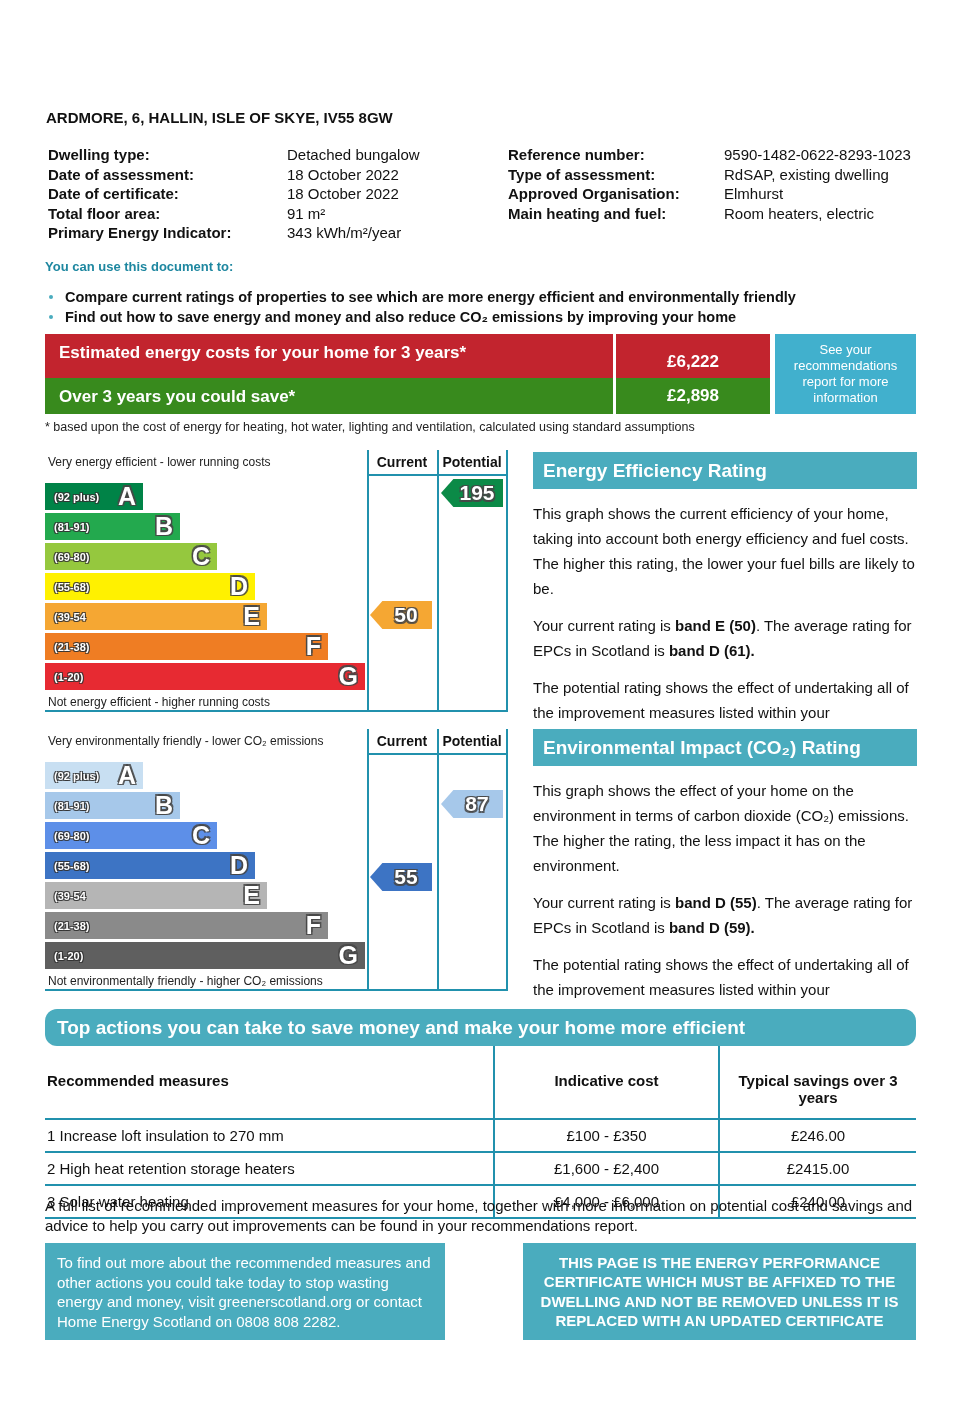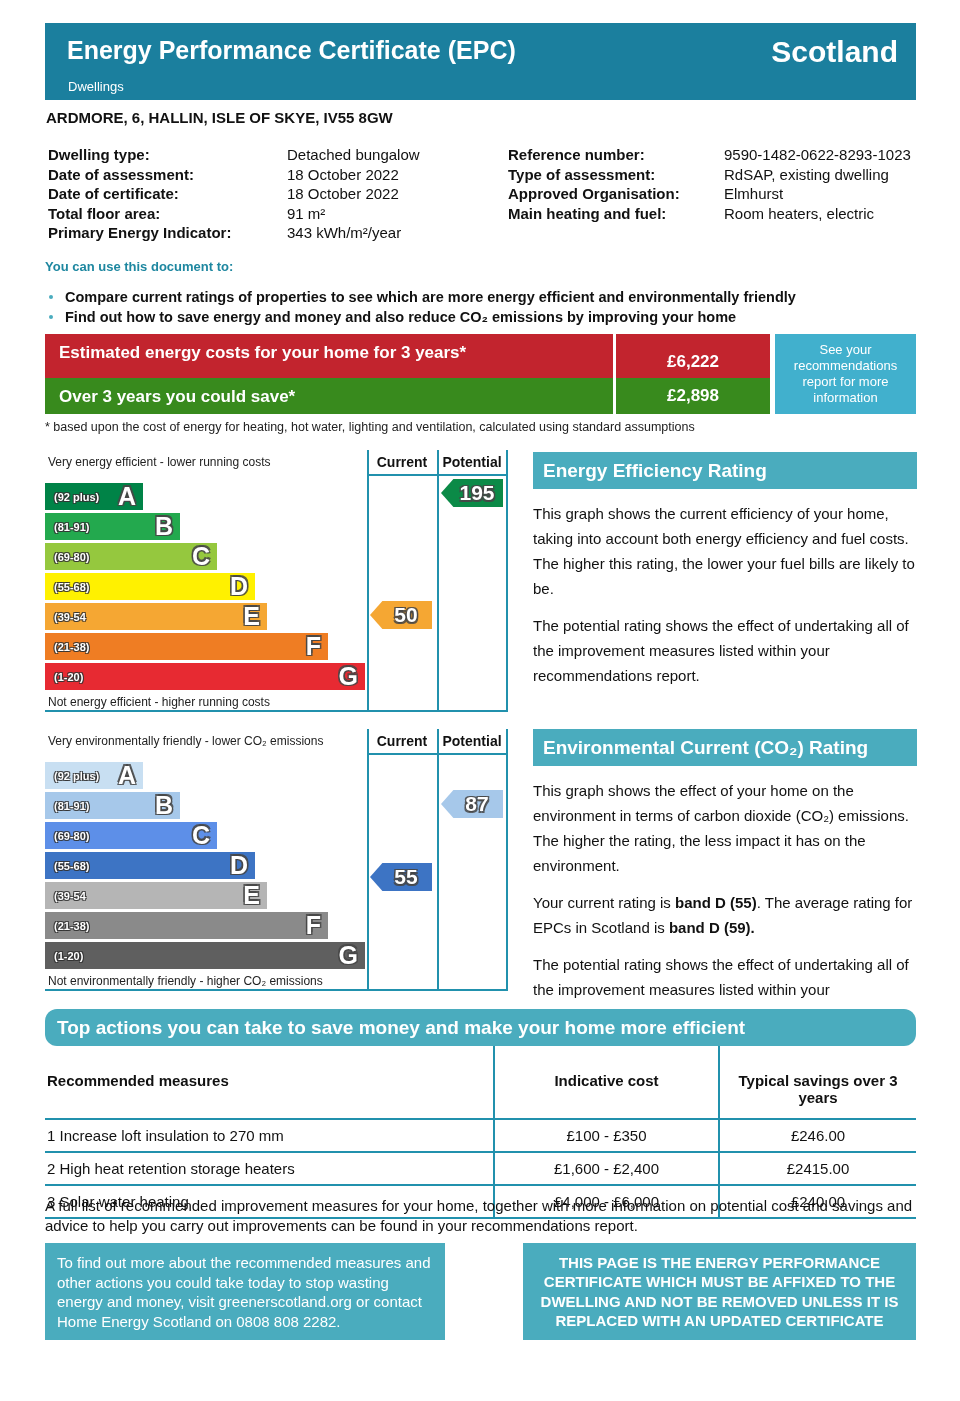--- a/index.html
+++ b/index.html
@@ -76,25 +76,20 @@
 
   
   .foot-left { position:absolute; left:45px; top:1243px; width:400px; height:97px; background:#4aacbe; color:#fff; font-size:15px; line-height:19.5px; padding:10px 12px; }
   .foot-right { position:absolute; left:523px; top:1243px; width:393px; height:97px; background:#4aacbe; color:#fff; font-size:15px; line-height:19.5px; font-weight:bold; text-align:center; display:flex; align-items:center; padding:6px 13px; }
 </style>
 </head>
 <body>
 
 <div class="page">
 
-  <div class="header-band">
-    <div class="header-title">Energy Performance Certificate (EPC)</div>
-    <div class="header-sub">Dwellings</div>
-    <div class="header-region">Scotland</div>
-  </div>
 
   <div class="address">ARDMORE, 6, HALLIN, ISLE OF SKYE, IV55 8GW</div>
 
   <div class="details-left">
     <div class="drow">
         <span class="dlabel">Dwelling type:</span>
         <span class="dvalue">Detached bungalow</span>
       </div>
     <div class="drow">
         <span class="dlabel">Date of assessment:</span>
@@ -199,20 +194,21 @@
         <span>50</span>
       </div>
     <div class="arrow" style="left: 396px; top: 29px; background-color: rgb(11, 138, 71);">
         <span>195</span>
       </div>
   </div>
 
   <div class="text-block" style="top:452px;">
     <div class="section-banner">Energy Efficiency Rating</div>
     <p>This graph shows the current efficiency of your home, taking into account both energy efficiency and fuel costs. The higher this rating, the lower your fuel bills are likely to be.</p>
+    <p><span>Your current rating is </span><span class="b">band E (50)</span><span>. The average rating for EPCs in Scotland is </span><span class="b">band D (61).</span></p>
     <p>The potential rating shows the effect of undertaking all of the improvement measures listed within your recommendations report.</p>
   </div>
 
   <div class="chart" style="top:729px;">
     <div class="chart-top-label">Very environmentally friendly - lower CO₂ emissions</div>
     <div class="bands">
       <div class="band w1" style="background-color: rgb(200, 223, 242);">
           <span class="range">(92 plus)</span>
           <span class="letter">A</span>
         </div>
@@ -251,21 +247,21 @@
     <div class="chart-bottom-line"></div>
     <div class="arrow" style="left: 325px; top: 134px; background-color: rgb(61, 116, 196);">
         <span>55</span>
       </div>
     <div class="arrow" style="left: 396px; top: 61px; background-color: rgb(166, 200, 234);">
         <span>87</span>
       </div>
   </div>
 
   <div class="text-block" style="top:729px;">
-    <div class="section-banner">Environmental Current (CO₂) Rating</div>
+    <div class="section-banner">Environmental Impact (CO₂) Rating</div>
     <p>This graph shows the effect of your home on the environment in terms of carbon dioxide (CO₂) emissions. The higher the rating, the less impact it has on the environment.</p>
     <p><span>Your current rating is </span><span class="b">band D (55)</span><span>. The average rating for EPCs in Scotland is </span><span class="b">band D (59).</span></p>
     <p>The potential rating shows the effect of undertaking all of the improvement measures listed within your recommendations report.</p>
   </div>
 
   <div class="actions-banner">Top actions you can take to save money and make your home more efficient</div>
   <div class="tbl">
     <div class="cell hcell c1">Recommended measures</div>
     <div class="cell hcell c2">Indicative cost</div>
     <div class="cell hcell c3">Typical savings over 3 years</div>

